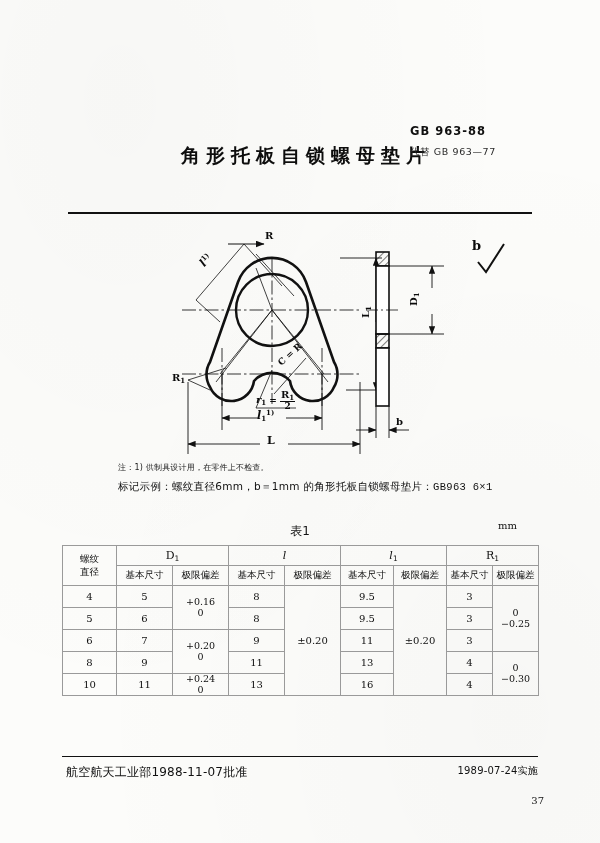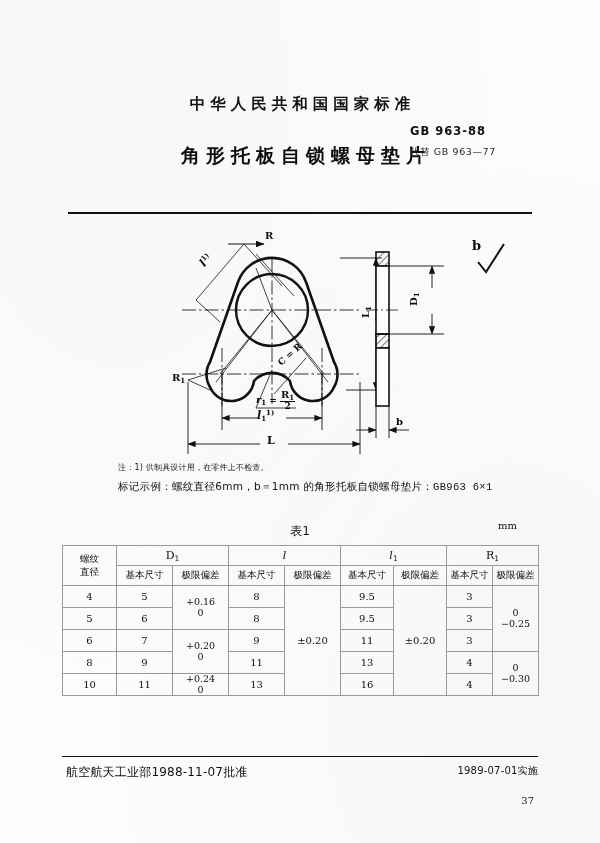--- a/index.html
+++ b/index.html
@@ -93,30 +93,29 @@
   .sb{font-size:7.5px;vertical-align:-2px;font-style:normal;}
   .tolstack{line-height:1.08;font-family:"DejaVu Serif","Liberation Serif",serif;font-size:9.5px;}
   .num{font-family:"DejaVu Serif","Liberation Serif",serif;font-size:10px;}
   
   .rule-bot{
     position:absolute;left:62px;top:756px;width:476px;height:0;
     border-top:1.6px solid #111;
   }
   .foot-l{position:absolute;left:66px;top:764px;font-size:12px;color:#111;letter-spacing:0.2px;}
   .foot-r{position:absolute;right:62px;top:764px;font-size:10px;color:#111;letter-spacing:0.2px;}
-  .pageno{position:absolute;right:66px;top:795px;font-size:10px;color:#111;
+  .pageno{position:absolute;right:56px;top:795px;font-size:10px;color:#111;
     font-family:"DejaVu Serif","Liberation Serif",serif;}
 </style>
 </head>
 <body>
 
 <div class="page">
   <div class="sheet"></div>
 
-  <div class="hdr-cn1">中华人民共和国国家标准</div>
   <div class="hdr-cn2">角形托板自锁螺母垫片</div>
   <div class="std-no">GB 963-88</div>
   <div class="std-old">代替 GB 963—77</div>
   <div class="rule-top"></div>
 
   <div class="draw">
     <svg width="480" height="240" viewBox="0 0 480 240">
       <defs>
         <marker id="ah" markerWidth="9" markerHeight="7" refX="8.5" refY="3.5" orient="auto">
           <polygon points="0,0 9,3.5 0,7" fill="#111"></polygon>
@@ -351,15 +350,15 @@
         </td>
         <td class="num">13</td>
         <td class="num">16</td>
         <td class="num">4</td>
       </tr>
     </tbody>
   </table>
 
   <div class="rule-bot"></div>
   <div class="foot-l">航空航天工业部1988-11-07批准</div>
-  <div class="foot-r">1989-07-01实施</div>
+  <div class="foot-r">1989-07-24实施</div>
   <div class="pageno">37</div>
 </div>
 
 </body></html>

